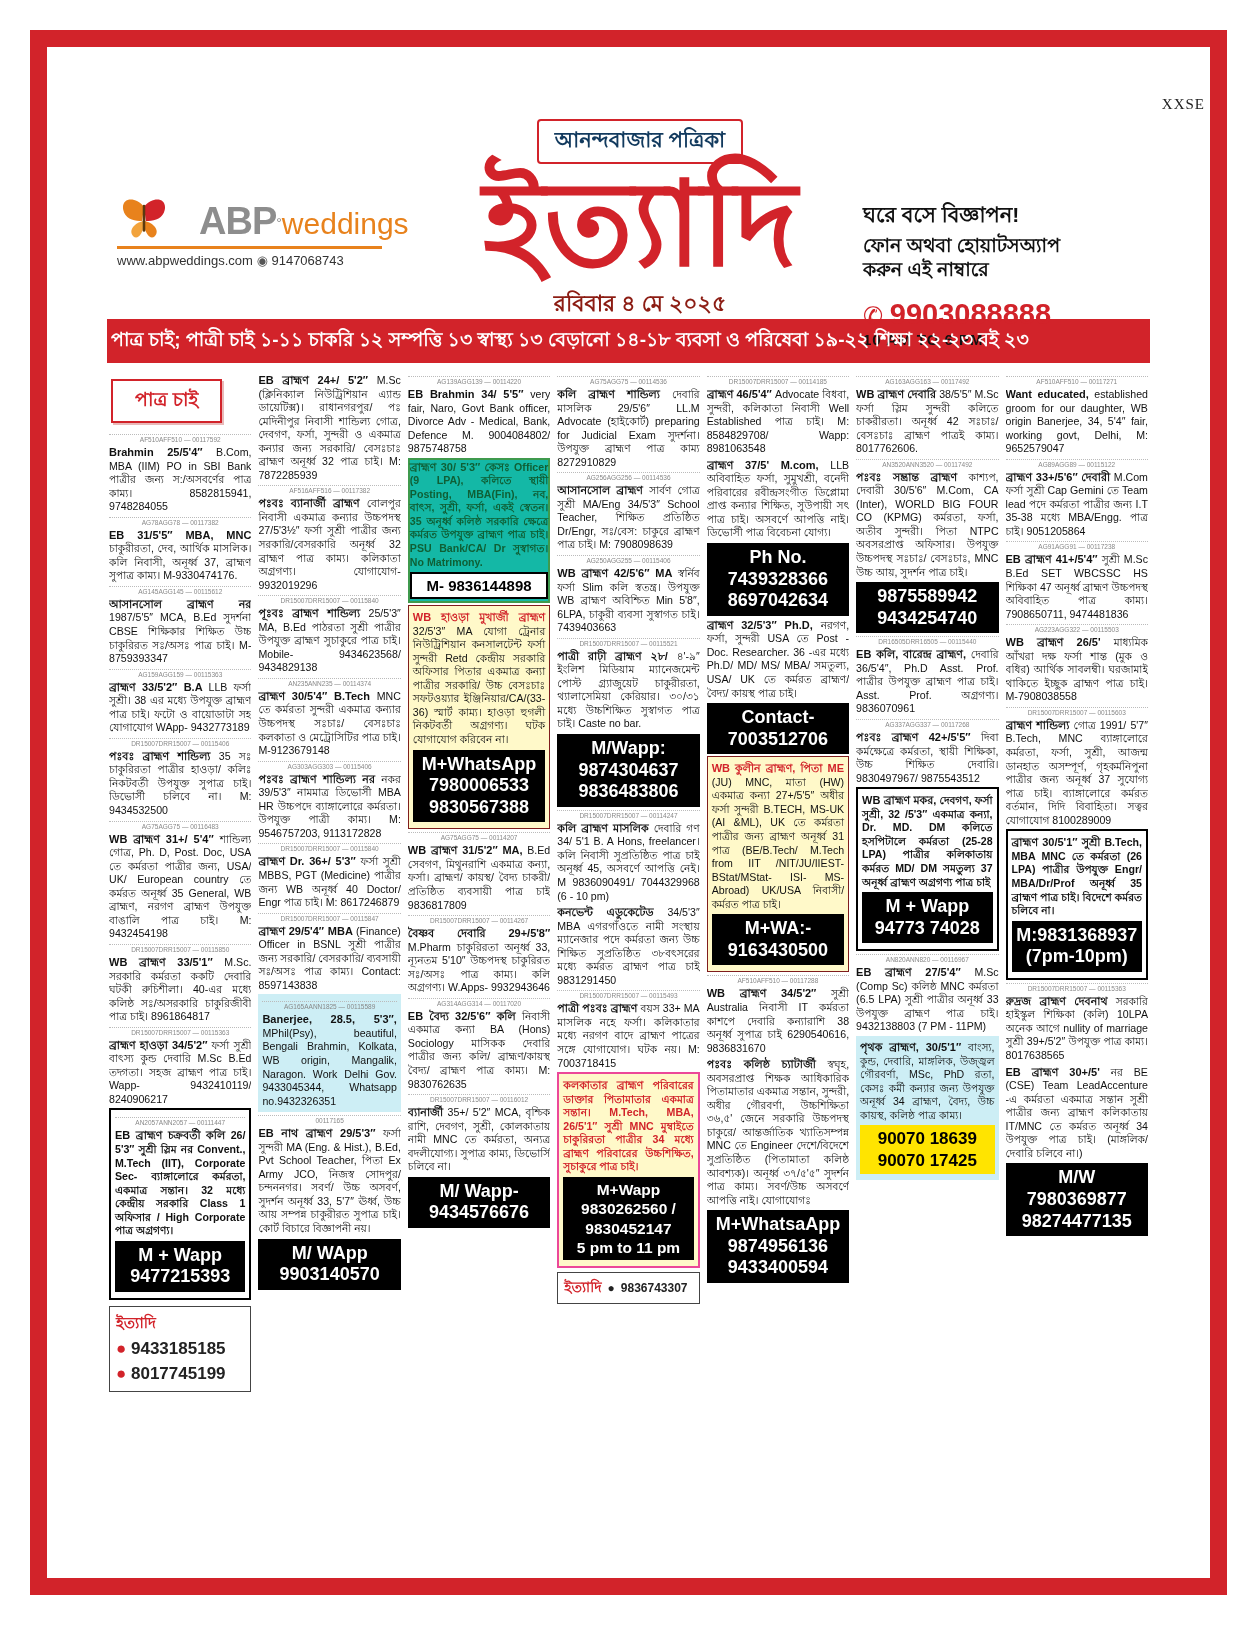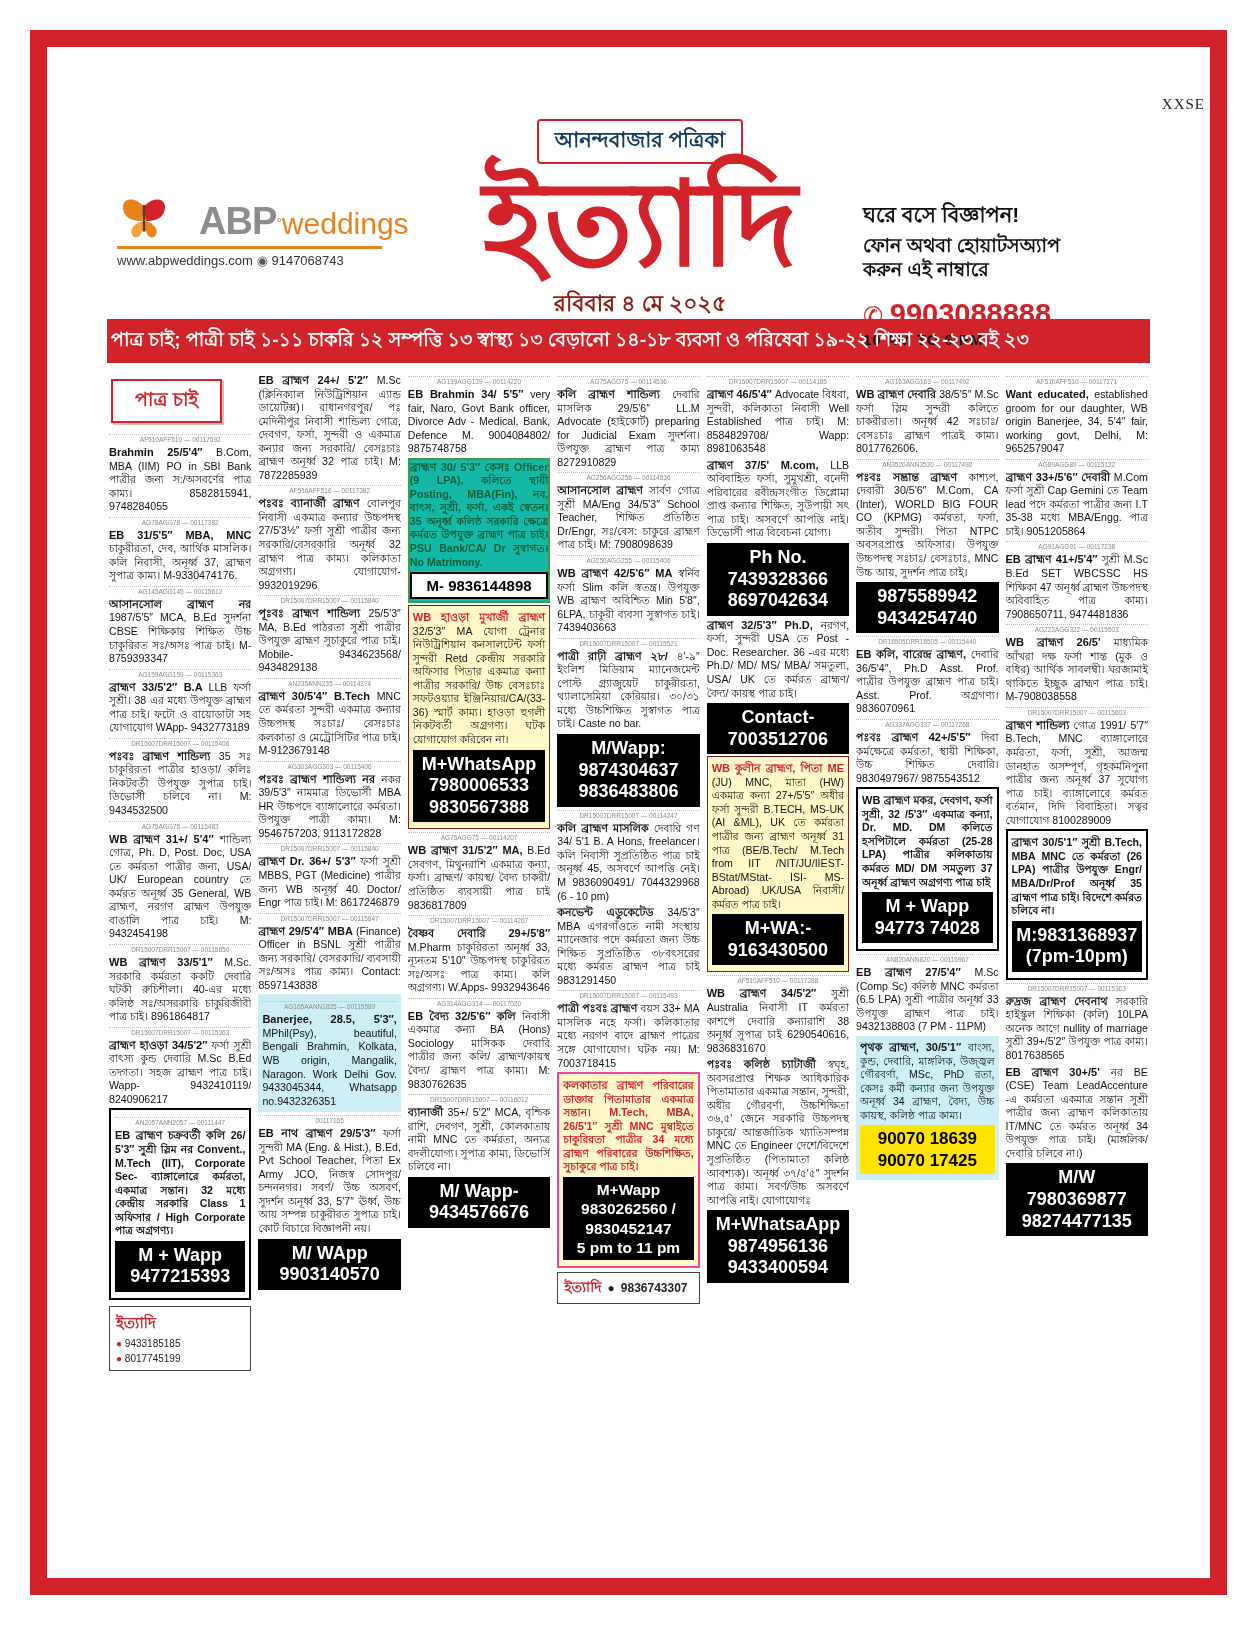--- a/index.html
+++ b/index.html
@@ -52,21 +52,21 @@
   .ad.blue { background:#cdeef5; padding:4px; }
   .ad.outlined { border:2px solid #000; padding:4px; }
   .ad.outlined .ad-text { font-weight:bold; }
   .pbox { margin:3px 0 2px; text-align:center; font-weight:bold; white-space:pre-line; }
   .pbox.black { background:#000; color:#fff; font-size:15.5px; padding:3px 2px; line-height:1.25; }
   .pbox.black-big { background:#000; color:#fff; font-size:18px; padding:4px 2px; line-height:1.2; }
   .pbox.yellow { background:#ffe400; color:#000; font-size:17px; padding:3px 2px; line-height:1.25; }
   .pbox.outline { background:#fff; color:#000; border:2px solid #000; font-size:15px; padding:3px 2px; }
   .footer-box { border:1.5px solid #444; padding:4px 6px; margin-top:6px; }
   .footer-box .fl { color:#d2232a; font-weight:bold; font-size:15px; }
-  .footer-box .fp { font-size:10px; font-weight:normal; color:#222; line-height:1.5; }
+  .footer-box .fp { font-size:17px; font-weight:bold; color:#222; line-height:1.5; }
   .footer-box .dot { color:#d2232a; }
   .footer-inline { border:1.5px solid #444; padding:3px 6px; margin-top:4px; display:flex; gap:6px; align-items:center; }
   .footer-inline .fl { color:#d2232a; font-weight:bold; font-size:14px; }
   .footer-inline .fp { font-size:12px; font-weight:bold; color:#222; }
 </style>
 </head>
 <body>
 
 <div class="sheet">
   <div class="corner-tag">XXSE</div>

